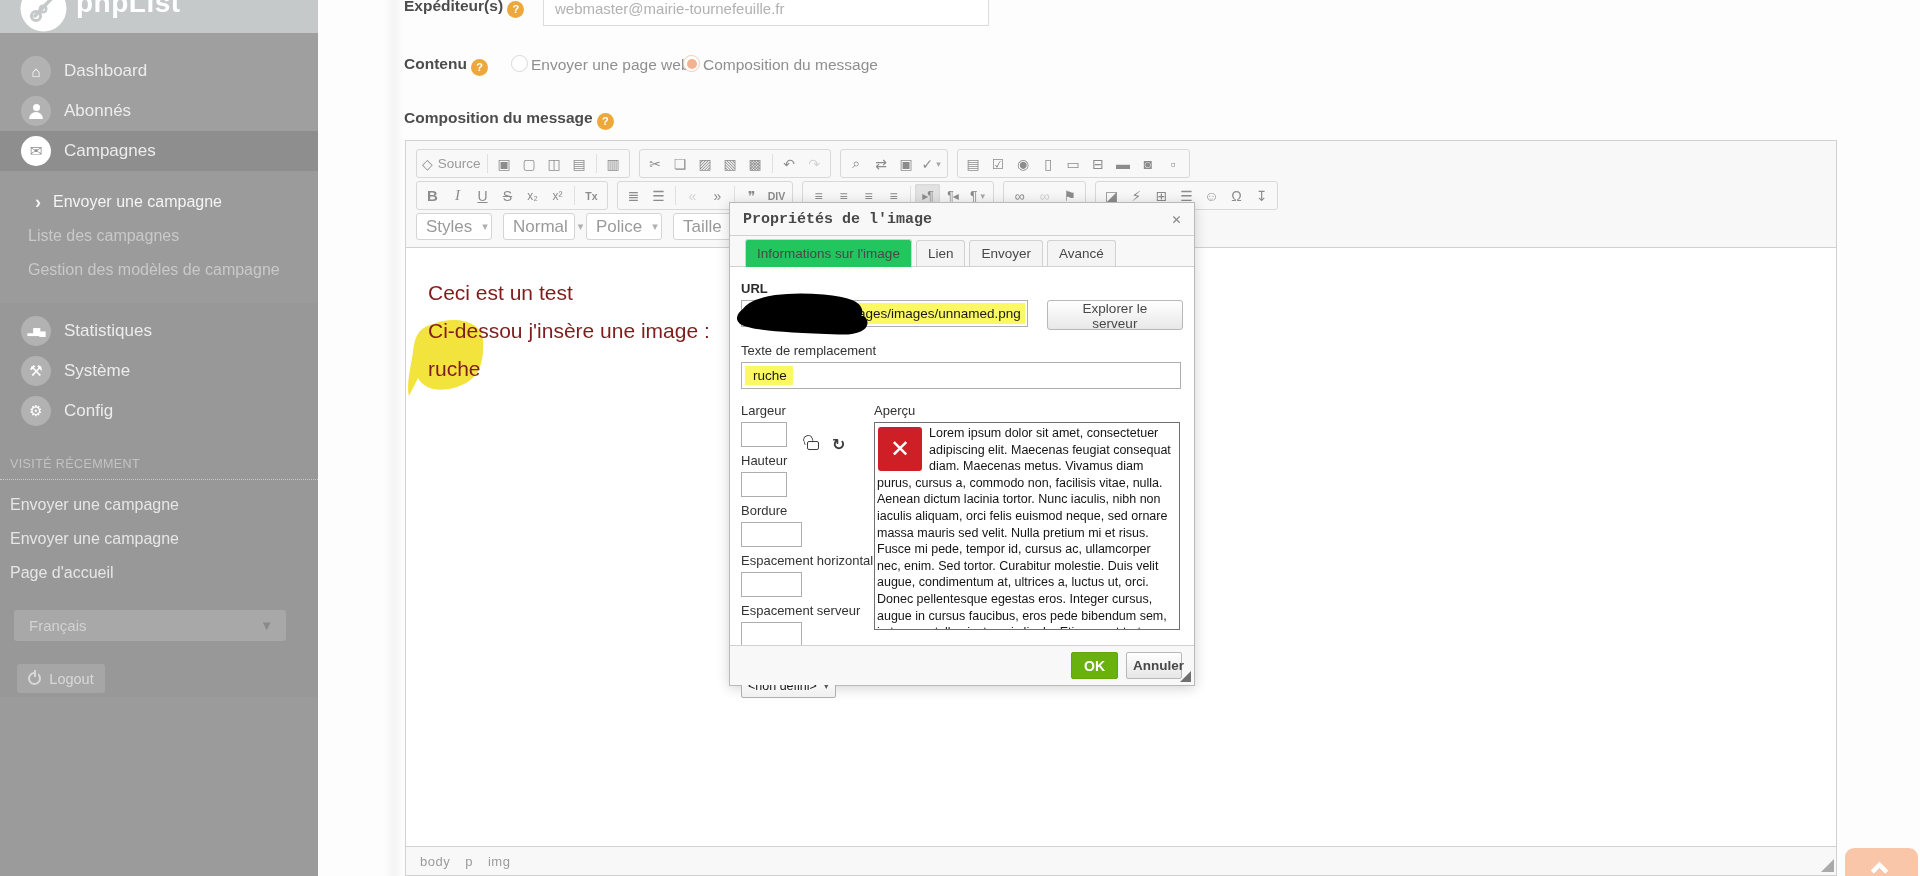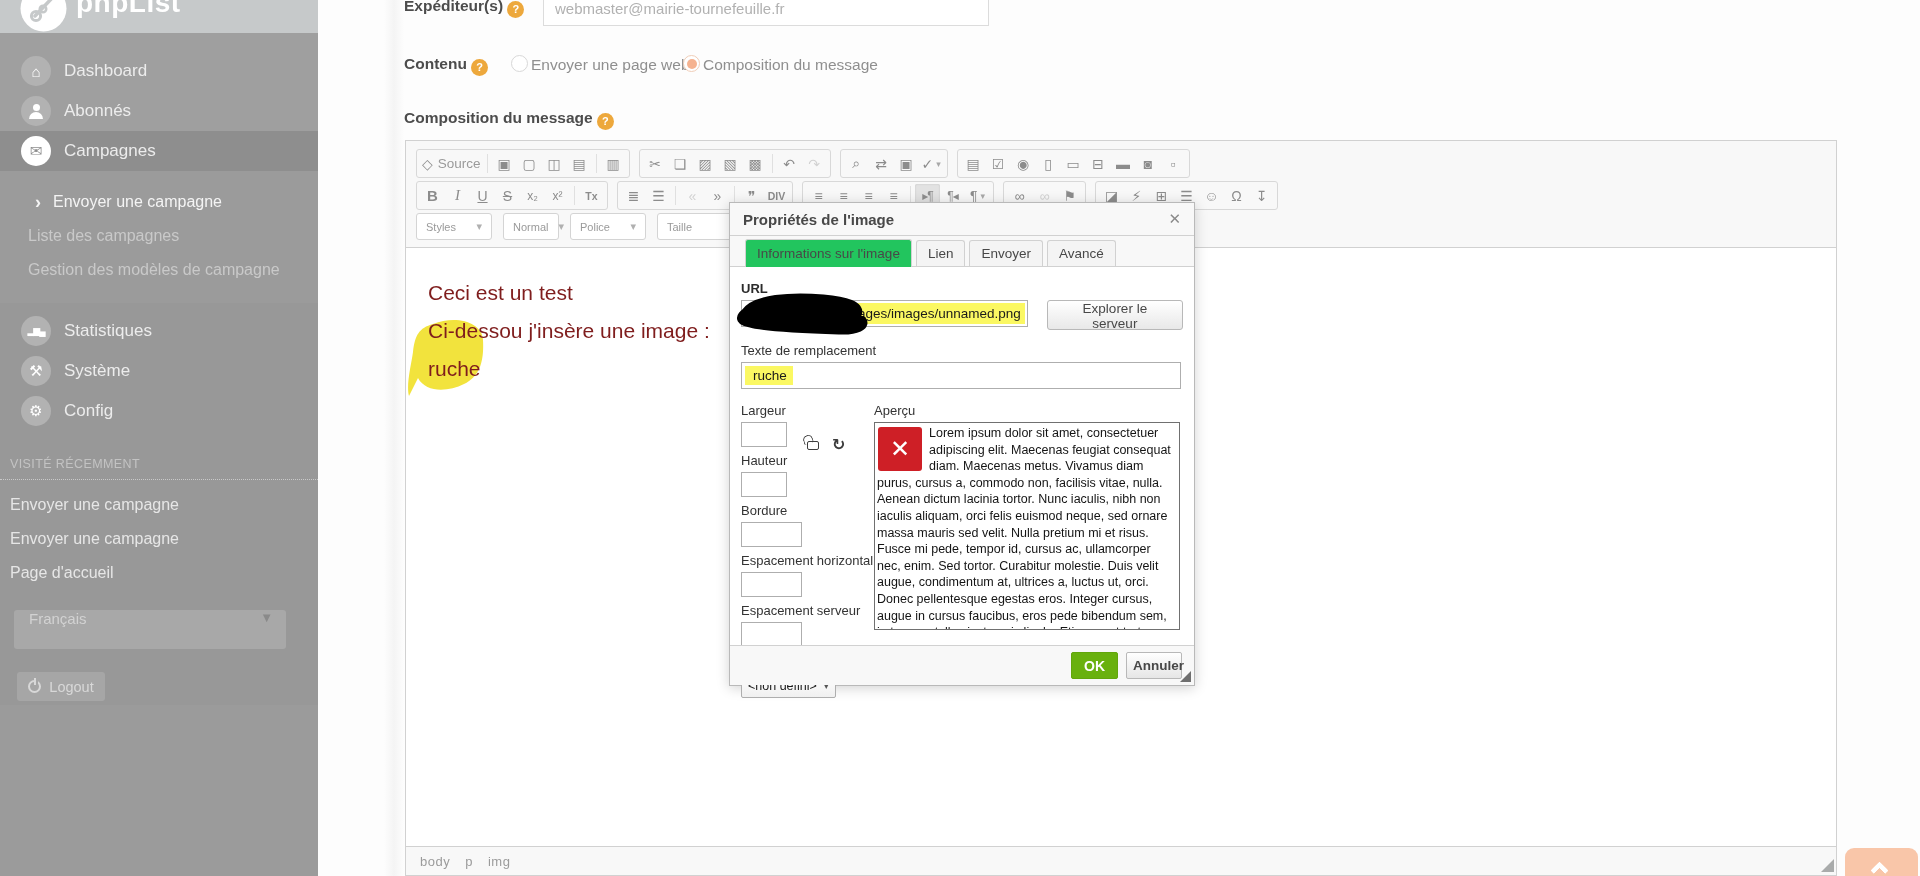--- a/index.html
+++ b/index.html
@@ -20,22 +20,22 @@
   .mrow.active-row{height:40px;background:#8e8e8e;}
   .mrow.active-row .mic{background:#fff;color:#8e8e8e;}
   .sec-sub{background:#9b9b9b;padding:14px 0 16px 0;}
   .subrow{height:34px;display:flex;align-items:center;font-size:16px;color:#c9c9c9;padding-left:28px;cursor:pointer;}
   .subrow.expanded{color:#f4f4f4;padding-left:35px;}
   .subrow .chev{font-size:18px;font-weight:bold;margin-right:12px;color:#f4f4f4;}
   .sec-bottom{background:#989898;padding:8px 0 4px 0;}
   .recent-title{margin:26px 0 0 10px;font-size:12.5px;letter-spacing:.4px;color:#c3c3c3;}
   .dotline{border-bottom:1px dotted #c9c9c9;margin-top:8px;}
   .recent-link{margin:16px 0 0 10px;font-size:16px;color:#e6e6e6;cursor:pointer;height:18px;}
-  .lang-select{position:relative;margin:28px 0 0 14px;width:272px;height:39px;background:#a8a8a8;border-radius:3px;
-               display:flex;align-items:flex-start;color:#d2d2d2;font-size:15px;padding-left:15px;cursor:pointer;}
+  .lang-select{position:relative;margin:28px 0 0 14px;width:272px;height:31px;background:#a8a8a8;border-radius:3px;
+               display:flex;align-items:center;color:#d2d2d2;font-size:15px;padding-left:15px;cursor:pointer;}
   .lang-select .caret{position:absolute;right:13px;color:#8a8a8a;font-size:13px;}
   .logout-btn{margin:23px 0 0 17px;width:88px;height:29px;background:#a6a6a6;border-radius:3px;
               display:flex;align-items:center;justify-content:center;color:#d8d8d8;font-size:14.5px;cursor:pointer;}
   .ic-power{position:relative;width:13px;height:13px;border:2px solid #d8d8d8;border-radius:50%;margin-right:8px;}
   .ic-power::after{content:"";position:absolute;left:3.5px;top:-4px;width:2px;height:7px;background:#a6a6a6;
                    border-left:2px solid #d8d8d8;}
   .ic-user{position:relative;width:14px;height:14px;}
   .ic-user::before{content:"";position:absolute;left:3.5px;top:0;width:7px;height:7px;background:#fff;border-radius:50%;}
   .ic-user::after{content:"";position:absolute;left:0;top:8px;width:14px;height:7px;background:#fff;border-radius:7px 7px 0 0;}
   .ic-bars{font-size:9px;letter-spacing:-1px;}
@@ -69,36 +69,36 @@
   .tb-caret{font-size:9px;margin-left:3px;color:#a8a8a8;}
   .ic-bold{font-weight:bold;font-size:15px;}
   .ic-italic{font-style:italic;font-family:"Liberation Serif",serif;font-size:15px;}
   .ic-underline{text-decoration:underline;font-size:14px;}
   .ic-strike{text-decoration:line-through;font-size:14px;}
   .ic-remove-format,.ic-div-container{font-size:10.5px;font-weight:bold;}
   .ic-subscript,.ic-superscript{font-size:12px;}
   .ic-bidi-ltr,.ic-bidi-rtl{font-size:12px;letter-spacing:-1px;}
   .tb-select{display:inline-flex;align-items:center;justify-content:space-between;height:27px;background:#fff;
              border:1px solid #d4d4d4;border-radius:3px;margin-right:11px;padding:0 9px;cursor:pointer;}
-  .tb-select .sel-label{font-size:11px;color:#9a9a9a;}
+  .tb-select .sel-label{font-size:17px;color:#9a9a9a;}
   .tb-select .caret{font-size:11px;color:#b0b0b0;margin-left:10px;}
   .ed-content{position:relative;height:608px;overflow:hidden;padding:33px 0 0 22px;font-size:21px;color:#7f1d1d;}
   .ed-content p{margin:0 0 14px 0;position:relative;z-index:2;}
   .blob-svg{position:absolute;left:0px;top:68px;z-index:1;}
   .ed-status{position:absolute;left:0;right:0;bottom:0;height:29px;background:#f8f8f8;border-top:1px solid #d1d1d1;
              display:flex;align-items:center;padding-left:14px;}
   .crumb{font-size:13px;color:#9b9b9b;margin-right:15px;cursor:pointer;letter-spacing:.5px;}
   .ed-grip{position:absolute;right:2px;bottom:3px;width:0;height:0;
            border-left:13px solid transparent;border-bottom:13px solid #a9abab;cursor:nwse-resize;}
 
   
   .dialog{position:absolute;left:729px;top:202px;width:466px;height:484px;background:#fff;
           border:1px solid #b9b9b9;box-shadow:0 2px 12px rgba(0,0,0,.18);font-size:13px;color:#484848;}
   .dlg-title{height:33px;background:#f8f8f8;border-bottom:1px solid #d1d1d1;display:flex;align-items:center;
-             padding:0 13px;font-size:15px;font-weight:bold;color:#484848;}
+             padding:0 13px;font-size:15px;font-weight:bold;color:#484848;font-family:Liberation Mono, monospace;}
   .dlg-close{margin-left:auto;font-size:15px;color:#8a8a8a;font-weight:bold;cursor:pointer;}
   .dlg-tabs{display:flex;align-items:flex-end;gap:4px;background:#f8f8f8;padding:4px 0 0 15px;border-bottom:1px solid #d1d1d1;height:31px;}
   .dlg-tab{border:1px solid #d1d1d1;border-bottom:none;border-radius:3px 3px 0 0;background:#f4f4f4;height:26px;
            line-height:25px;padding:0 11px;font-size:13.5px;cursor:pointer;color:#484848;}
   .dlg-tab.active{background:#22c55e;height:28px;line-height:27px;margin-bottom:-1px;}
   .dlg-body{position:relative;height:379px;padding:14px 11px 0 11px;}
   .dlg-label{font-weight:bold;font-size:13px;color:#2b2b2b;margin-bottom:4px;}
   .dlg-label.thin{font-weight:normal;color:#333;}
   .url-row{display:flex;align-items:flex-start;margin-bottom:13px;}
   .url-wrap{position:relative;width:300px;height:27px;border:1px solid #aeaeae;background:#fff;}
@@ -444,21 +444,21 @@
             <a class="tb-btn">
               <span class="tb-ic ic-page-break">↧</span>
             </a>
           </span>
         </div>
       <div class="tb-row">
           <span class="tb-select" style="width: 76px;">
             <span class="sel-label">Styles</span>
             <span class="caret">▾</span>
           </span>
-          <span class="tb-select" style="width: 56px;">
+          <span class="tb-select" style="width: 72px;">
             <span class="sel-label">Normal</span>
             <span class="caret">▾</span>
           </span>
           <span class="tb-select" style="width: 76px;">
             <span class="sel-label">Police</span>
             <span class="caret">▾</span>
           </span>
           <span class="tb-select" style="width: 96px;">
             <span class="sel-label">Taille</span>
             <span class="caret">▾</span>

